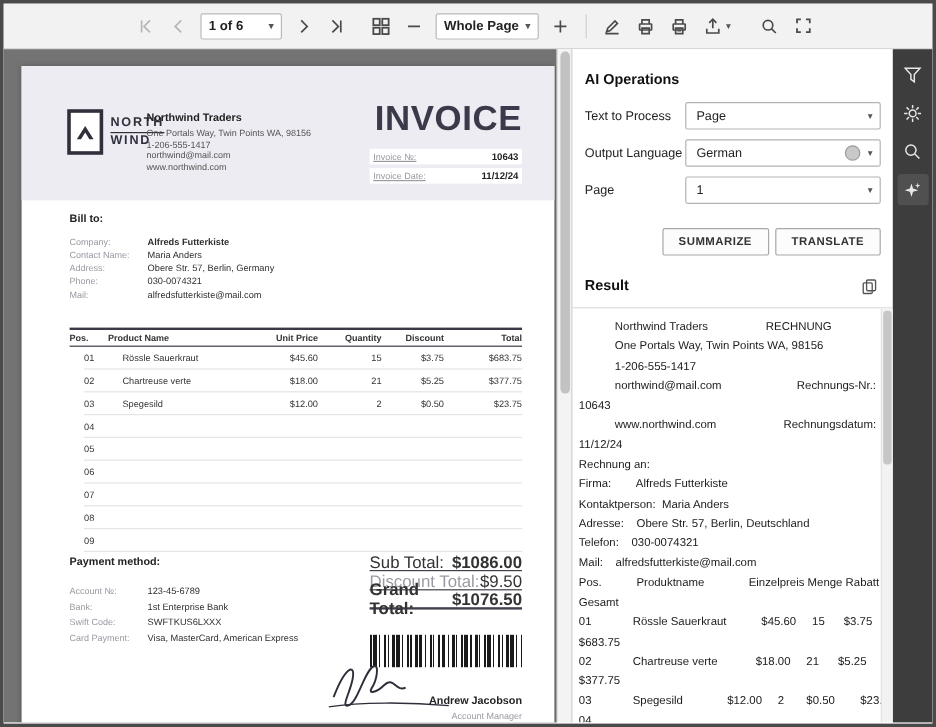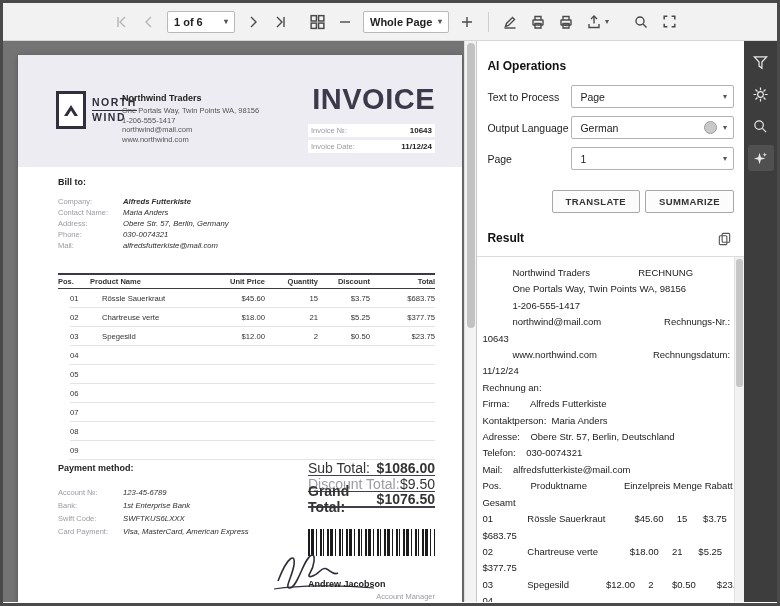--- a/index.html
+++ b/index.html
@@ -33,49 +33,49 @@
   .logo { position:absolute; left:38px; top:36px; display:flex; align-items:center; gap:6px; }
   .logo-box { width:30px; height:38px; border:3px solid #30303c; background:#fff; display:flex; align-items:center; justify-content:center; }
   .logo-text { color:#30303c; font-weight:bold; font-size:10.5px; letter-spacing:1.5px; line-height:1.3; }
   .logo-text .l2 { border-top:1px solid #30303c; }
   .company { position:absolute; left:104px; top:38px; }
   .company-name { font-size:9px; font-weight:bold; color:#222; margin-bottom:3px; }
   .company-line { font-size:7.5px; color:#555; line-height:9.6px; }
   .inv-title { position:absolute; right:27px; top:28px; font-size:29px; font-weight:bold; color:#3a3a4b; letter-spacing:.5px; }
   .meta { position:absolute; left:290px; top:69px; width:127px; }
   .meta-row { display:flex; justify-content:space-between; align-items:center; background:#fff; height:13px; padding:0 3px; margin-bottom:3px; }
-  .m-l { font-size:7.5px; color:#9a9aa3; }
+  .m-l { font-size:7.5px; color:#9a9aa3;text-decoration:underline; }
   .m-v { font-size:8px; font-weight:bold; color:#222; }
 
   .sec-heading { font-size:9px; font-weight:bold; color:#222; margin-bottom:9px; }
   .bill-to { position:absolute; left:40px; top:122px; }
   .f-row { display:flex; align-items:center; height:11px; }
   .payment .f-row { height:13px; }
   .f-label { width:65px; font-size:7.5px; color:#9a9aa3; flex:none; }
-  .f-value { font-size:7.7px; color:#2e2e2e; white-space:nowrap;font-style:italic; }
+  .f-value { font-size:7.7px; color:#2e2e2e; white-space:nowrap; }
   .bill-to .f-row:first-child .f-value { font-weight:bold; }
 
   .items { position:absolute; left:40px; top:218px; width:377px; }
   .t-head, .t-row { display:grid; grid-template-columns:32px 1fr 63px 53px 52px 65px; align-items:center; }
   .t-head { height:16px; border-top:2px solid #3a3a46; border-bottom:1px solid #3a3a46; font-size:7.5px; font-weight:bold; color:#333; }
   .t-row { height:19px; border-bottom:1px solid #e4e4e4; font-size:7.7px; color:#333;margin-left:12px; }
   .tc.c2,.tc.c3,.tc.c4,.tc.c5 { text-align:right; }
 
   .payment { position:absolute; left:40px; top:408px; }
   .payment .sec-heading { margin-bottom:13px; }
   .totals { position:absolute; left:290px; top:405px; width:127px; }
   .total-row { display:flex; justify-content:space-between; align-items:center; height:16px; border-bottom:1px solid #40404c; font-size:14px; color:#333; }
   .tv { font-weight:bold; }
   .t-muted .tl { color:#9a9aa3; } .t-muted .tv { font-weight:normal; }
   .t-grand { border-bottom-width:2px; } .t-grand .tl,.t-grand .tv { font-weight:bold; }
 
   .barcode { position:absolute; left:290px; top:474px; width:127px; height:27px;
     background:repeating-linear-gradient(90deg,#1a1a1a 0 2px,#fff 2px 3px,#1a1a1a 3px 6px,#fff 6px 8px,#1a1a1a 8px 9px,#fff 9px 12px,#1a1a1a 12px 14px,#fff 14px 15px,#1a1a1a 15px 16px,#fff 16px 19px); }
   .sig { position:absolute; left:252px; top:492px; }
-  .sig-name { position:absolute; left:290px; top:524px; width:127px; font-size:9px; font-weight:bold; color:#222; }
+  .sig-name { position:absolute; left:290px; top:524px; width:127px; text-align:right; font-size:9px; font-weight:bold; color:#222; }
   .sig-role { position:absolute; left:290px; top:537px; width:127px; text-align:right; font-size:7.5px; color:#9a9aa3; }
 
   
   .ai-panel { width:268px; background:#fff; border-left:1px solid #c9c9c9; display:flex; flex-direction:column; overflow:hidden; }
   .ai-title { margin:18px 10px 12px; font-size:12px; font-weight:bold; color:#111; }
   .ai-field { display:flex; align-items:center; margin:0 10px 8px; }
   .ai-field .lbl { width:84px; font-size:10.5px; color:#222; flex:none; }
   .ai-select { flex:1; height:23px; border:1px solid #b3b3b3; border-radius:2px; background:#fff; display:flex; align-items:center; padding:0 6px 0 8px; font-size:10.5px; color:#222; }
   .ai-select .val { flex:1; }
   .lang-badge { width:13px; height:13px; border-radius:50%; background:#c9c9c9; border:1px solid #9b9b9b; margin-right:6px; flex:none; }
@@ -422,22 +422,22 @@
 
       <div class="ai-field">
         <span class="lbl">Page</span>
         <div class="ai-select">
           <span class="val">1</span>
           <span class="caret">▾</span>
         </div>
       </div>
 
       <div class="ai-buttons">
+        <button class="ai-btn">SUMMARIZE</button>
         <button class="ai-btn">TRANSLATE</button>
-        <button class="ai-btn">SUMMARIZE</button>
       </div>
 
       <div class="result-header">
         <span class="result-title">Result</span>
         <button class="copy-btn">
           <svg width="15" height="15" viewBox="0 0 16 16">
               <rect x="5.5" y="2.5" width="8" height="9.5" rx="1"></rect>
               <rect x="2.5" y="5" width="8" height="9.5" rx="1"></rect>
             </svg>
         </button>

